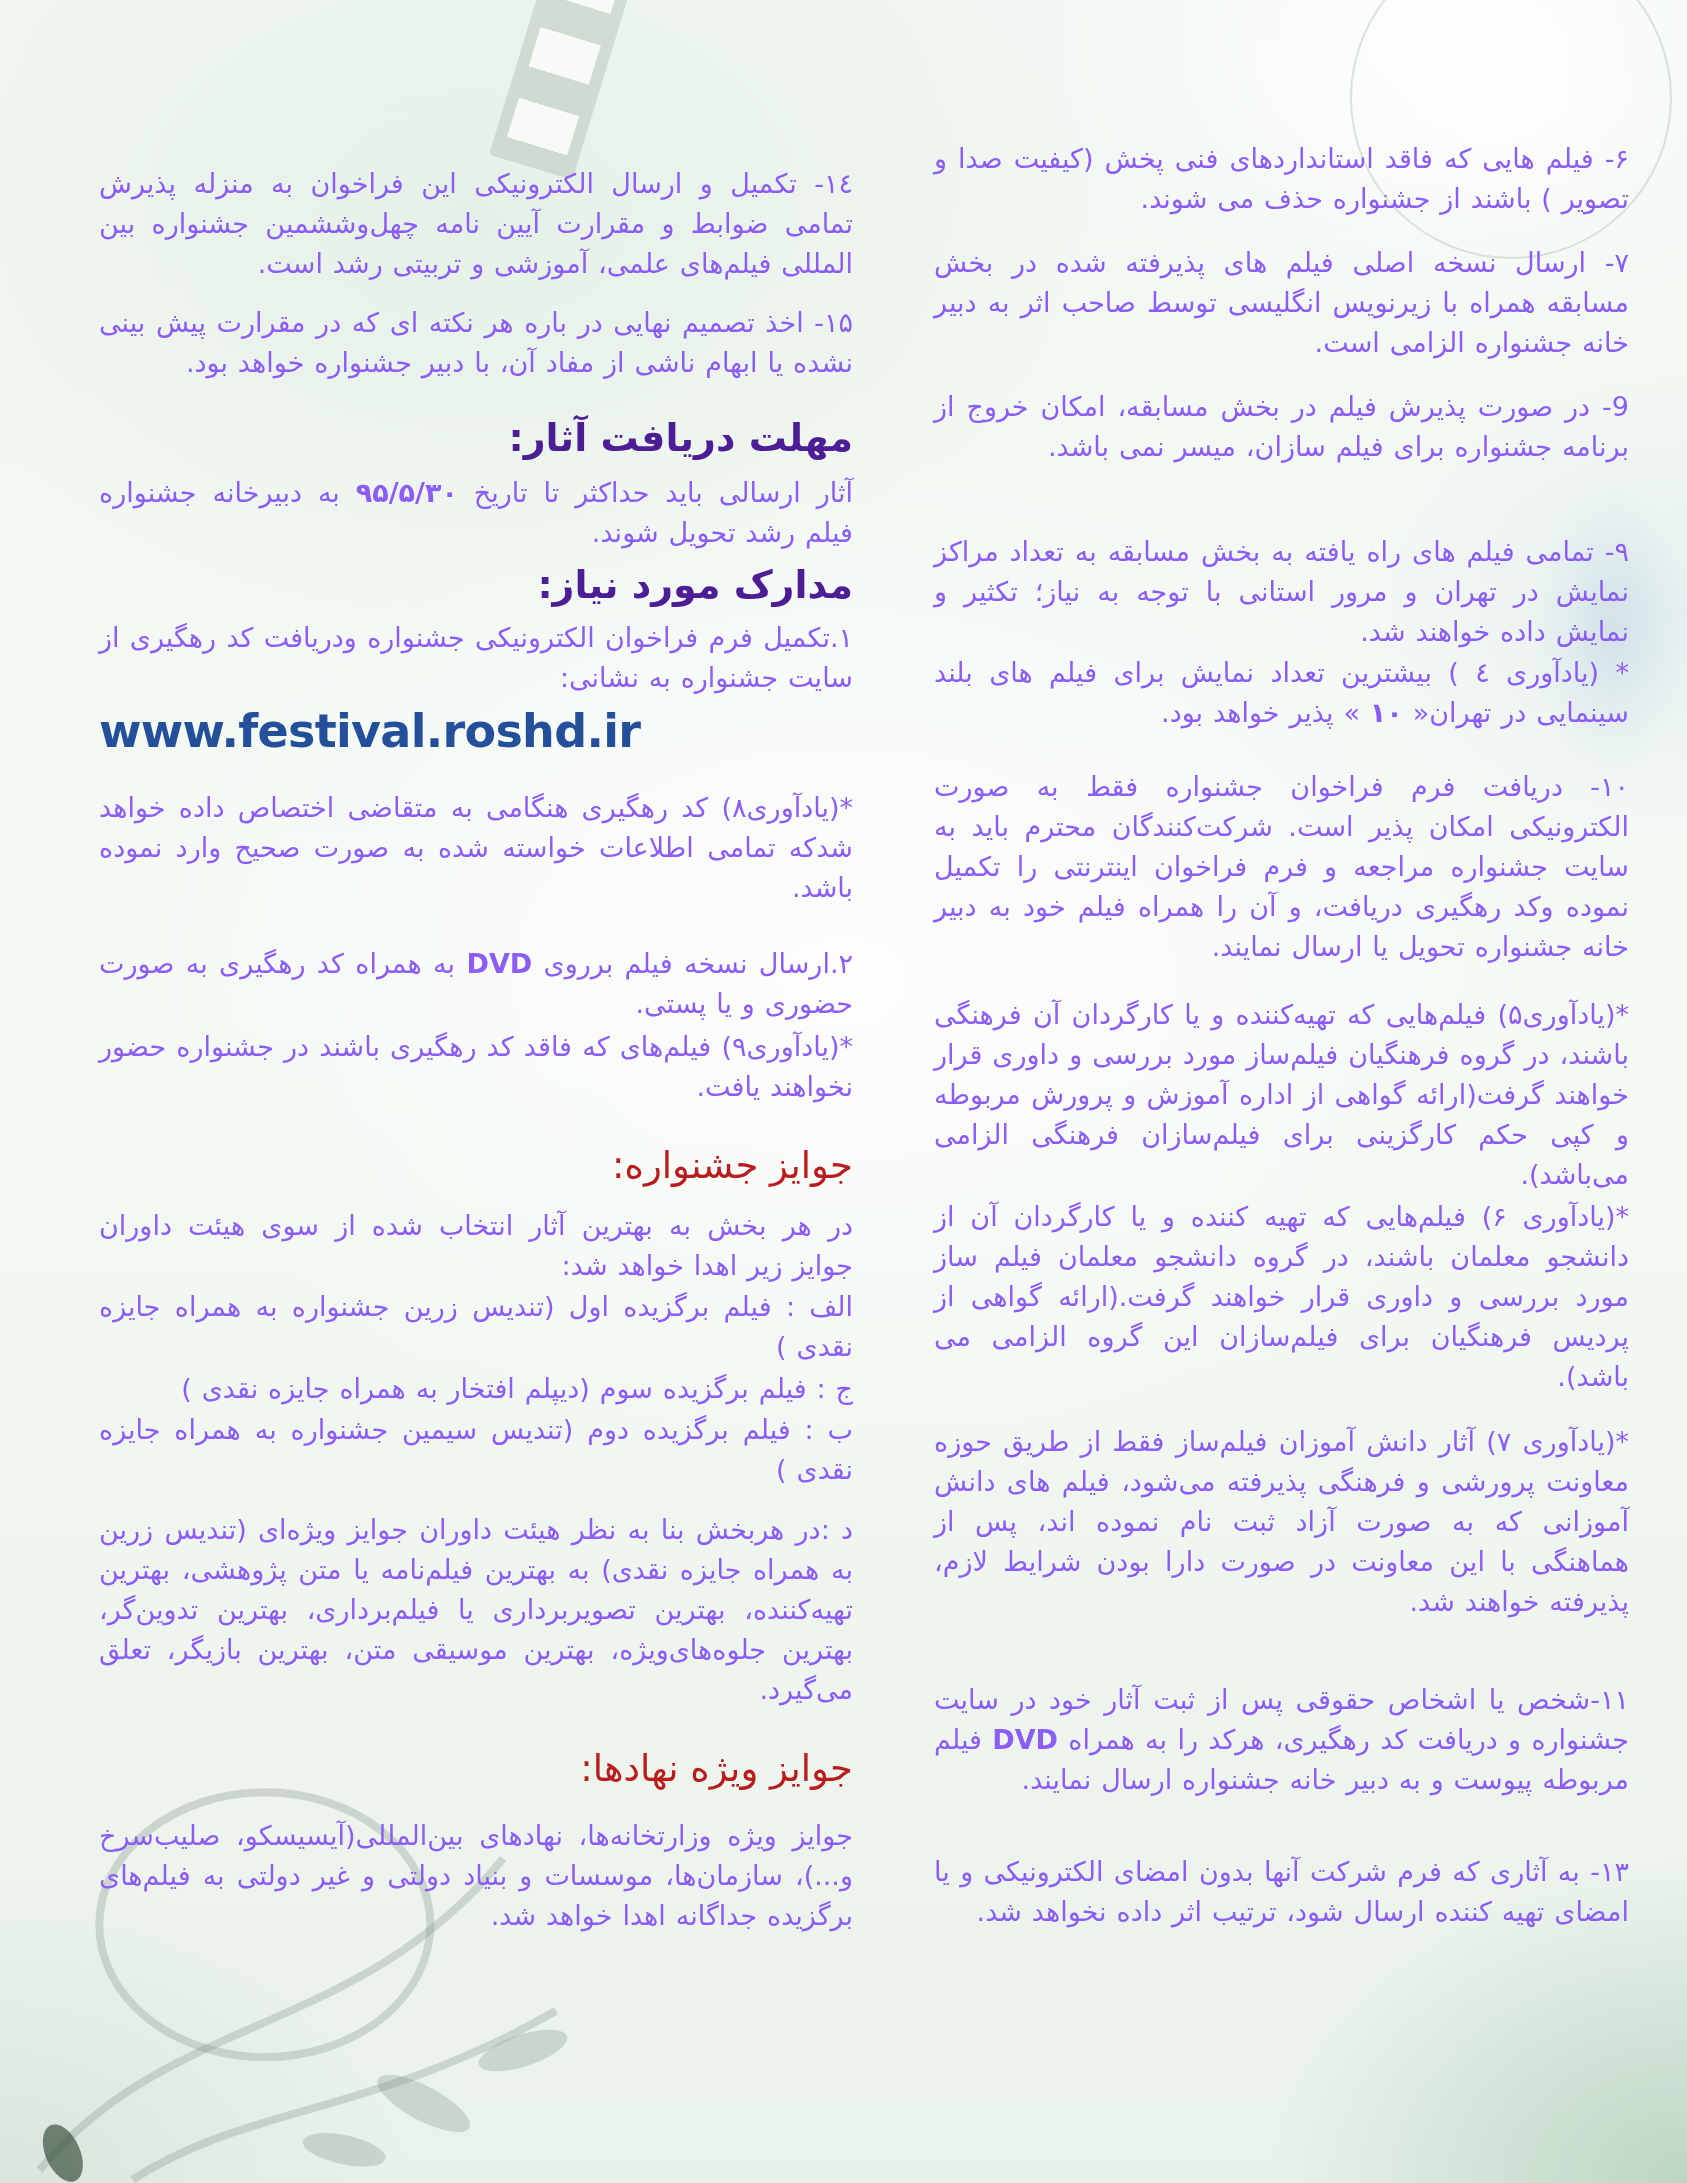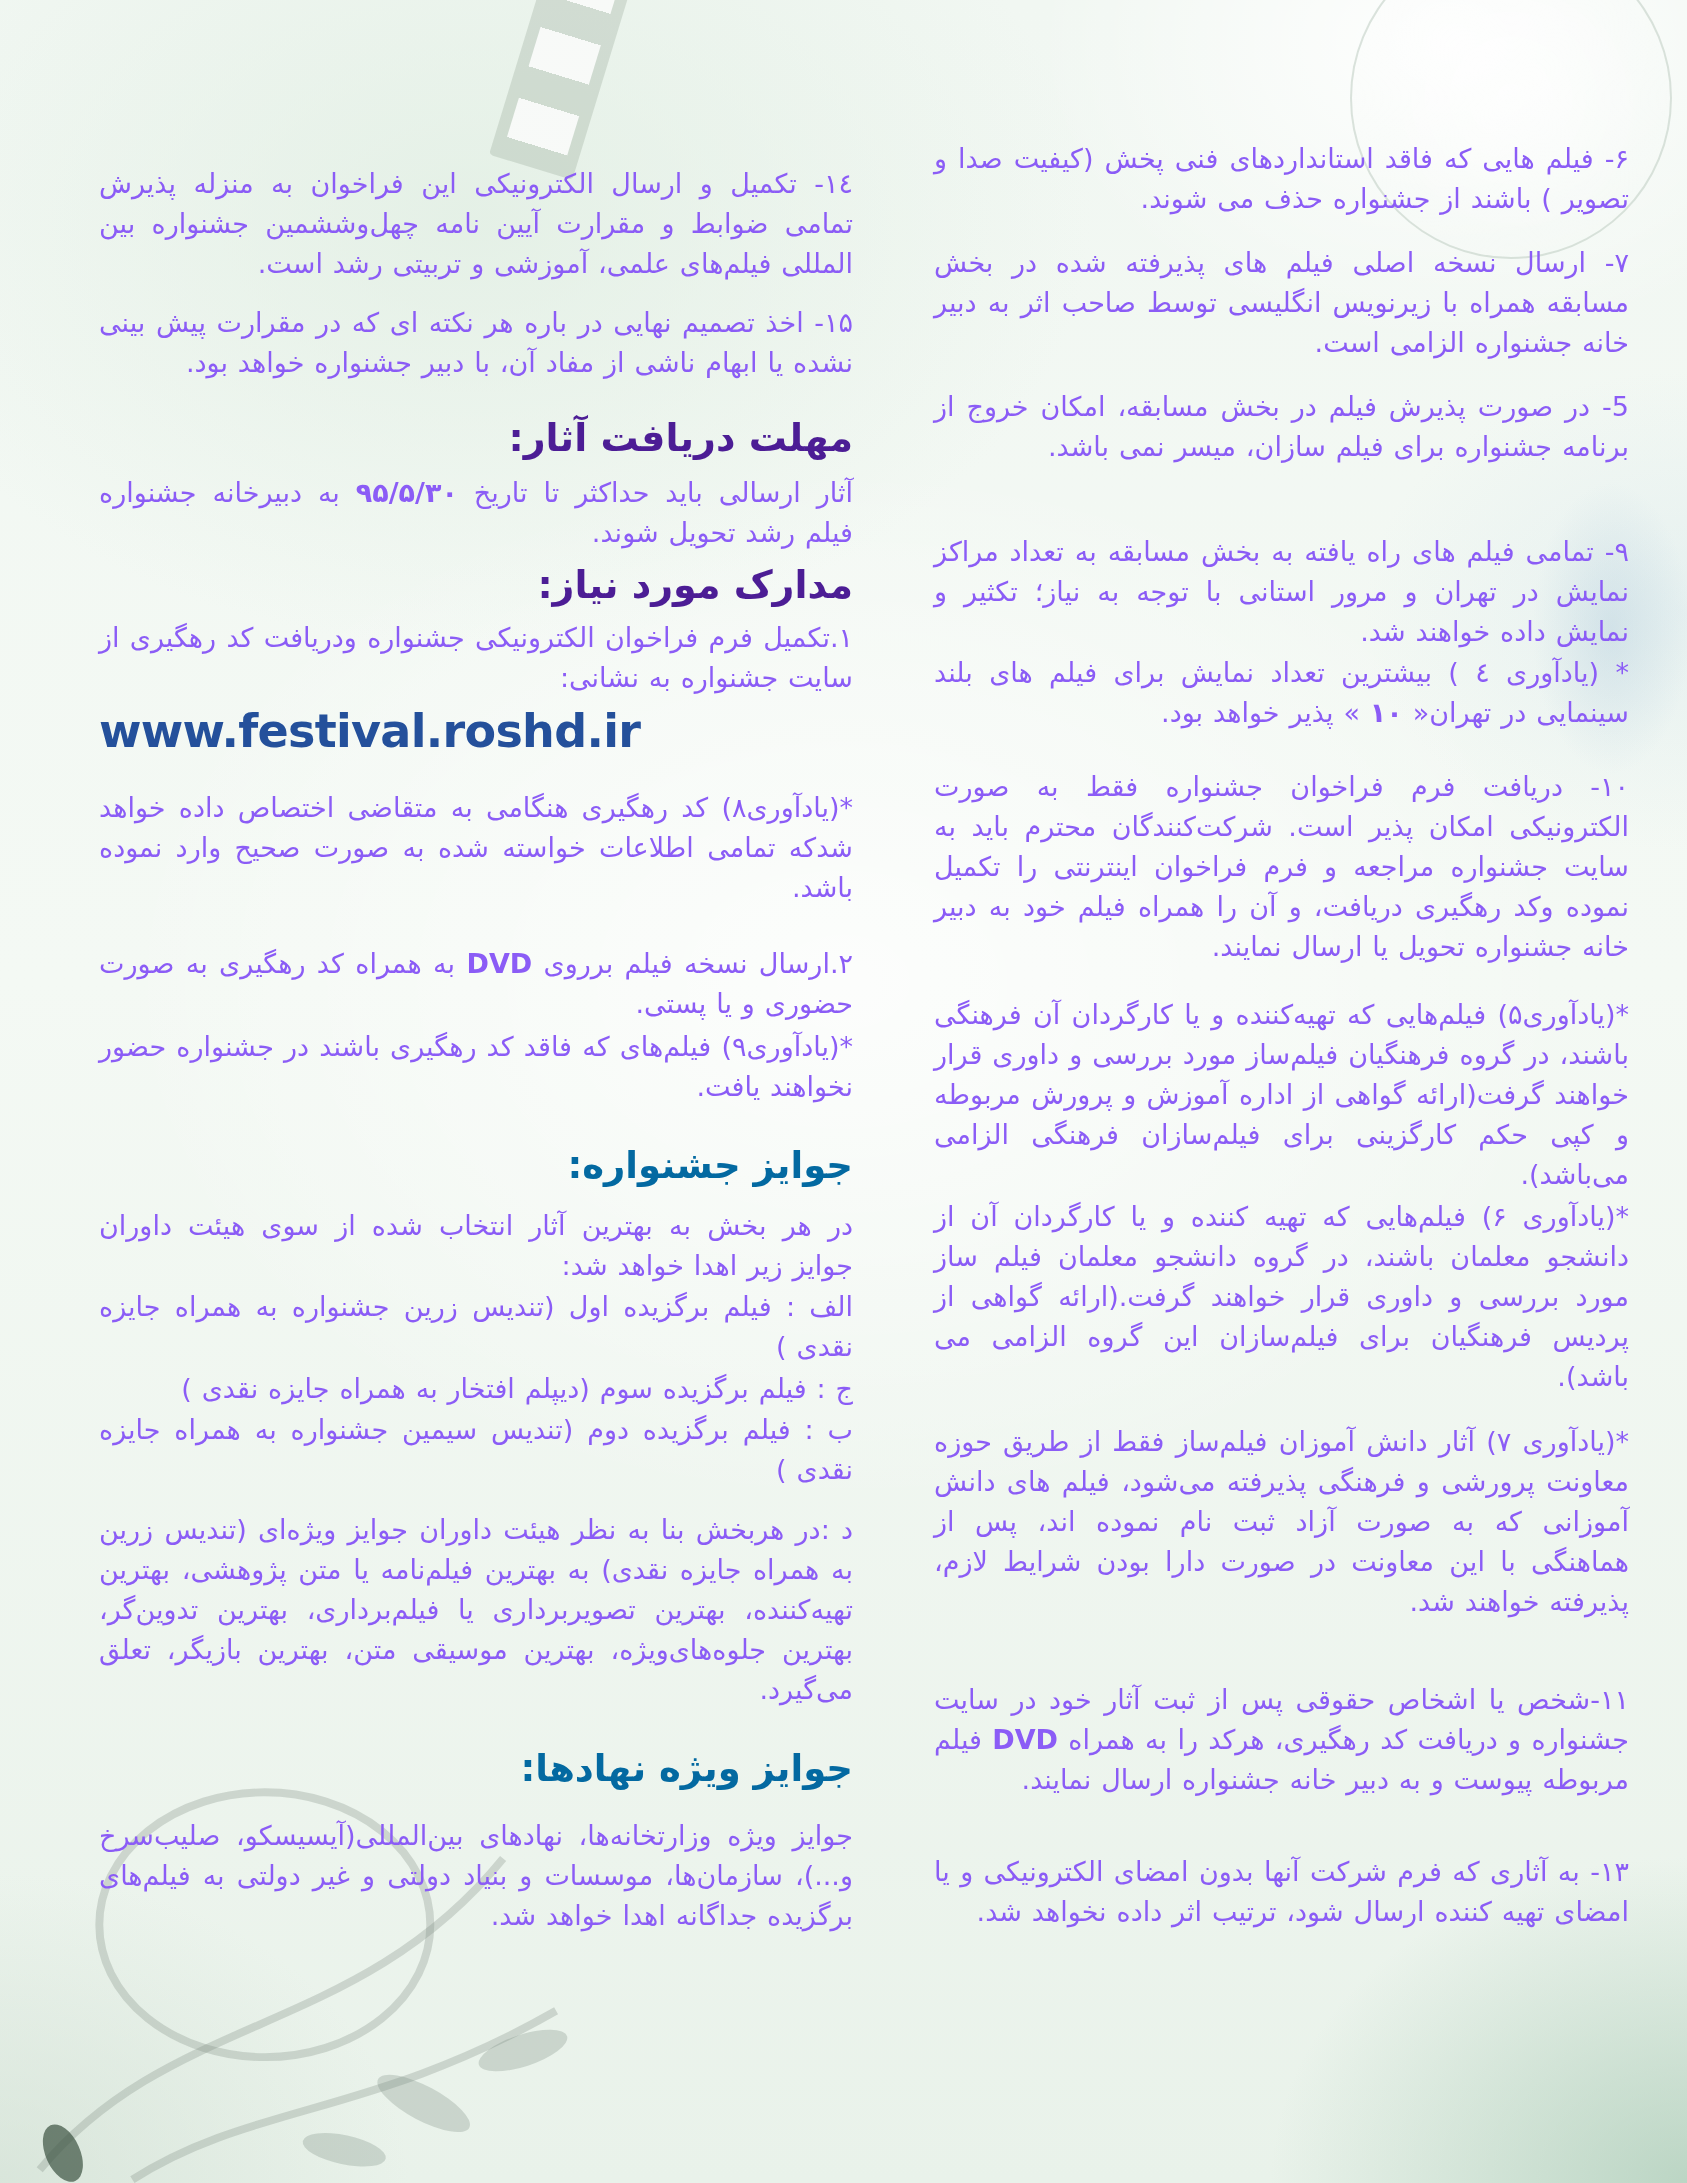--- a/index.html
+++ b/index.html
@@ -35,22 +35,22 @@
   }
   .heading-purple {
     font-size: 38px;
     line-height: 52px;
     font-weight: bold;
     color: #4c1d95;
   }
   .heading-red {
     font-size: 37px;
     line-height: 52px;
-    font-weight: bold;
-    color: #0369a1;
+    font-weight: normal;
+    color: #b91c1c;
   }
   .url-text {
     font-size: 46px;
     line-height: 58px;
     font-weight: bold;
     color: #24509b;
     direction: ltr;
     text-align: left;
     letter-spacing: -0.7px;
   }
@@ -112,21 +112,21 @@
     <ellipse cx="520" cy="770" rx="64" ry="22" transform="rotate(12 520 770)"></ellipse>
   </g>
   <g fill="rgba(60,82,66,0.70)">
     <ellipse cx="95" cy="775" rx="26" ry="46" transform="rotate(-24 95 775)"></ellipse>
   </g>
 </svg>
 
 <div class="column col-right" id="right-column">
     <div class="block body-text"><span>۶- فیلم هایی که فاقد استانداردهای فنی پخش (کیفیت صدا و تصویر ) باشند از جشنواره حذف می شوند.</span></div>
     <div class="block body-text" style="margin-top: 24px;"><span>۷- ارسال نسخه اصلی فیلم های پذیرفته شده در بخش مسابقه همراه با زیرنویس انگلیسی توسط صاحب اثر به دبیر خانه جشنواره الزامی است.</span></div>
-    <div class="block body-text" style="margin-top: 24px;"><span>5- در صورت پذیرش فیلم در بخش مسابقه، امکان خروج از برنامه جشنواره برای فیلم سازان، میسر نمی باشد.</span></div>
+    <div class="block body-text" style="margin-top: 24px;"><span>9- در صورت پذیرش فیلم در بخش مسابقه، امکان خروج از برنامه جشنواره برای فیلم سازان، میسر نمی باشد.</span></div>
     <div class="block body-text" style="margin-top: 65px;"><span>۹- تمامی فیلم های راه یافته به بخش مسابقه به تعداد مراکز نمایش در تهران و مرور استانی با توجه به نیاز؛ تکثیر و نمایش داده خواهند شد.</span></div>
     <div class="block body-text" style="margin-top: 1.3px;"><span>* (یادآوری ٤ ) بیشترین تعداد نمایش برای فیلم های بلند سینمایی در تهران« </span><span class="bold">۱۰</span><span> » پذیر خواهد بود.</span></div>
     <div class="block body-text" style="margin-top: 34px;"><span>۱۰- دریافت فرم فراخوان جشنواره فقط به صورت الکترونیکی امکان پذیر است. شرکت‌کنندگان محترم باید به سایت جشنواره مراجعه و فرم فراخوان اینترنتی را تکمیل نموده وکد رهگیری دریافت، و آن را همراه فیلم خود به دبیر خانه جشنواره تحویل یا ارسال نمایند.</span></div>
     <div class="block body-text" style="margin-top: 28px;"><span>*(یادآوری۵) فیلم‌هایی که تهیه‌کننده و یا کارگردان آن فرهنگی باشند، در گروه فرهنگیان فیلم‌ساز مورد بررسی و داوری قرار خواهند گرفت(ارائه گواهی از اداره آموزش و پرورش مربوطه و کپی حکم کارگزینی برای فیلم‌سازان فرهنگی الزامی می‌باشد).</span></div>
     <div class="block body-text" style="margin-top: 1.3px;"><span>*(یادآوری ۶) فیلم‌هایی که تهیه کننده و یا کارگردان آن از دانشجو معلمان باشند، در گروه دانشجو معلمان فیلم ساز مورد بررسی و داوری قرار خواهند گرفت.(ارائه گواهی از پردیس فرهنگیان برای فیلم‌سازان این گروه الزامی می باشد).</span></div>
     <div class="block body-text" style="margin-top: 25px;"><span>*(یادآوری ۷) آثار دانش آموزان فیلم‌ساز فقط از طریق حوزه معاونت پرورشی و فرهنگی پذیرفته می‌شود، فیلم های دانش آموزانی که به صورت آزاد ثبت نام نموده اند، پس از هماهنگی با این معاونت در صورت دارا بودن شرایط لازم، پذیرفته خواهند شد.</span></div>
     <div class="block body-text" style="margin-top: 58px;"><span>۱۱-شخص یا اشخاص حقوقی پس از ثبت آثار خود در سایت جشنواره و دریافت کد رهگیری، هرکد را به همراه </span><span class="bold latin">DVD</span><span> فیلم مربوطه پیوست و به دبیر خانه جشنواره ارسال نمایند.</span></div>
     <div class="block body-text" style="margin-top: 52px;"><span>۱۳- به آثاری که فرم شرکت آنها بدون امضای الکترونیکی و یا امضای تهیه کننده ارسال شود، ترتیب اثر داده نخواهد شد.</span></div>
   </div>
 <div class="column col-left" id="left-column">

